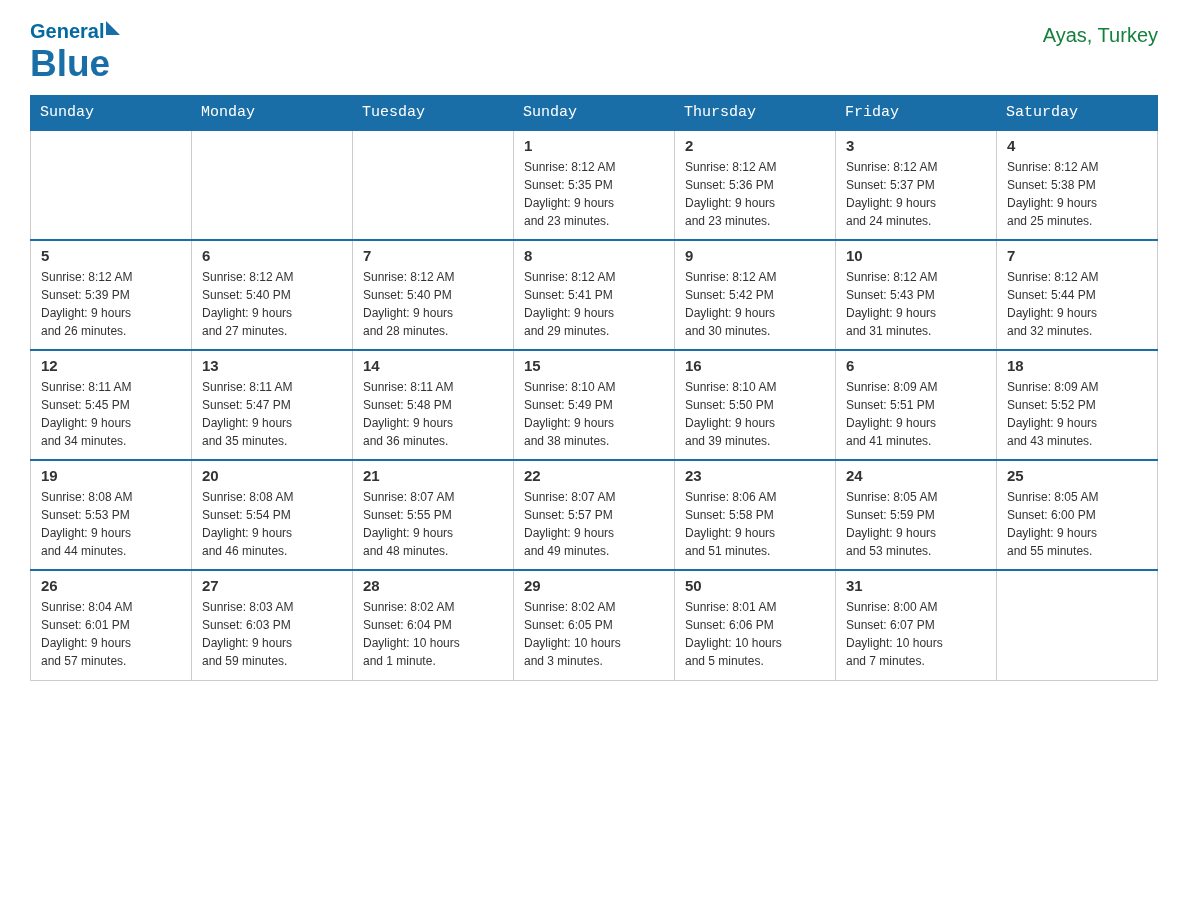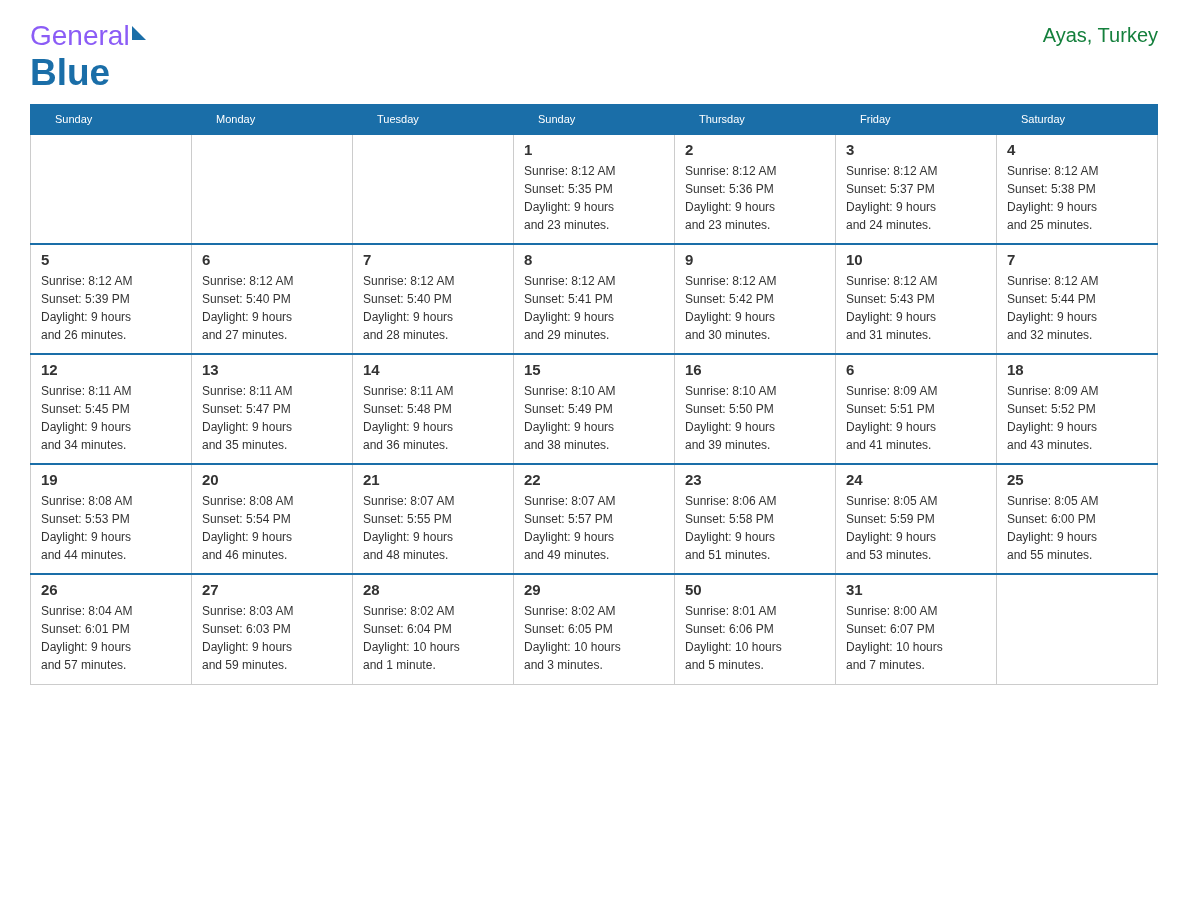--- a/index.html
+++ b/index.html
@@ -19,23 +19,23 @@
     .logo {
       display: flex;
       flex-direction: column;
       align-items: flex-start;
     }
     .logo-text {
       display: flex;
       align-items: center;
     }
     .logo-general {
-      font-size: 28px;
-      font-weight: normal;
-      color: #8b5cf6;
+      font-size: 20px;
+      font-weight: bold;
+      color: #0369a1;
     }
     .logo-blue-part {
       position: relative;
     }
     .logo-arrow {
       width: 0;
       height: 0;
       border-left: 14px solid #1a6ea8;
       border-top: 14px solid transparent;
       border-bottom: 0px solid transparent;
@@ -66,25 +66,26 @@
     table {
       width: 100%;
       border-collapse: collapse;
       margin-top: 10px;
     }
     thead tr {
       background-color: #1a6ea8;
     }
     thead th {
       color: #fff;
-      font-size: 11px;
+      font-size: 15px;
       font-weight: normal;
-      padding: 8px 24px;
+      padding: 8px 9px;
       text-align: left;
       border: 1px solid #1a6ea8;
+      font-family: Liberation Mono, monospace;
     }
     tbody td {
       vertical-align: top;
       padding: 6px 10px;
       border: 1px solid #ccc;
       border-top: 2px solid #1a6ea8;
       font-size: 12.5px;
       color: #333;
       width: 14.28%;
       height: 110px;

